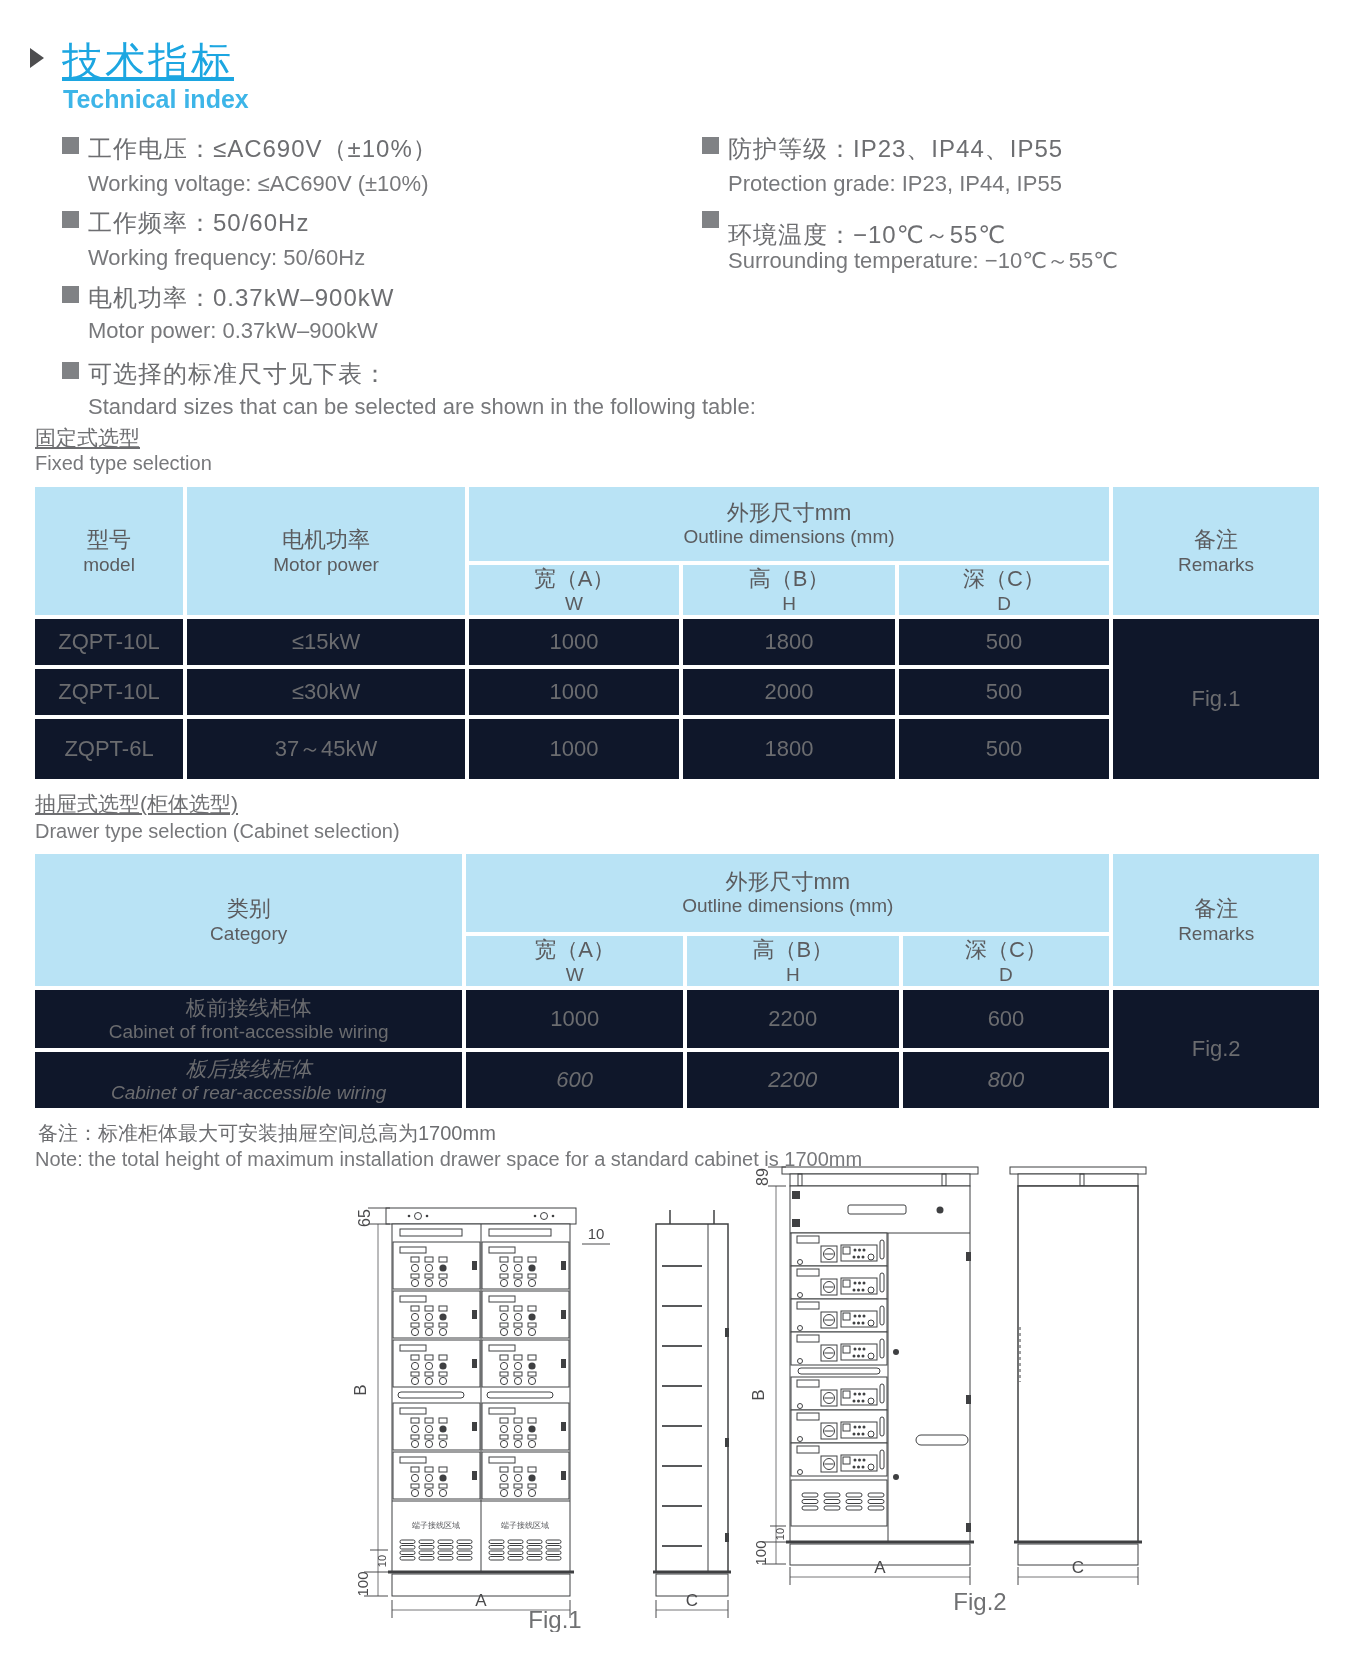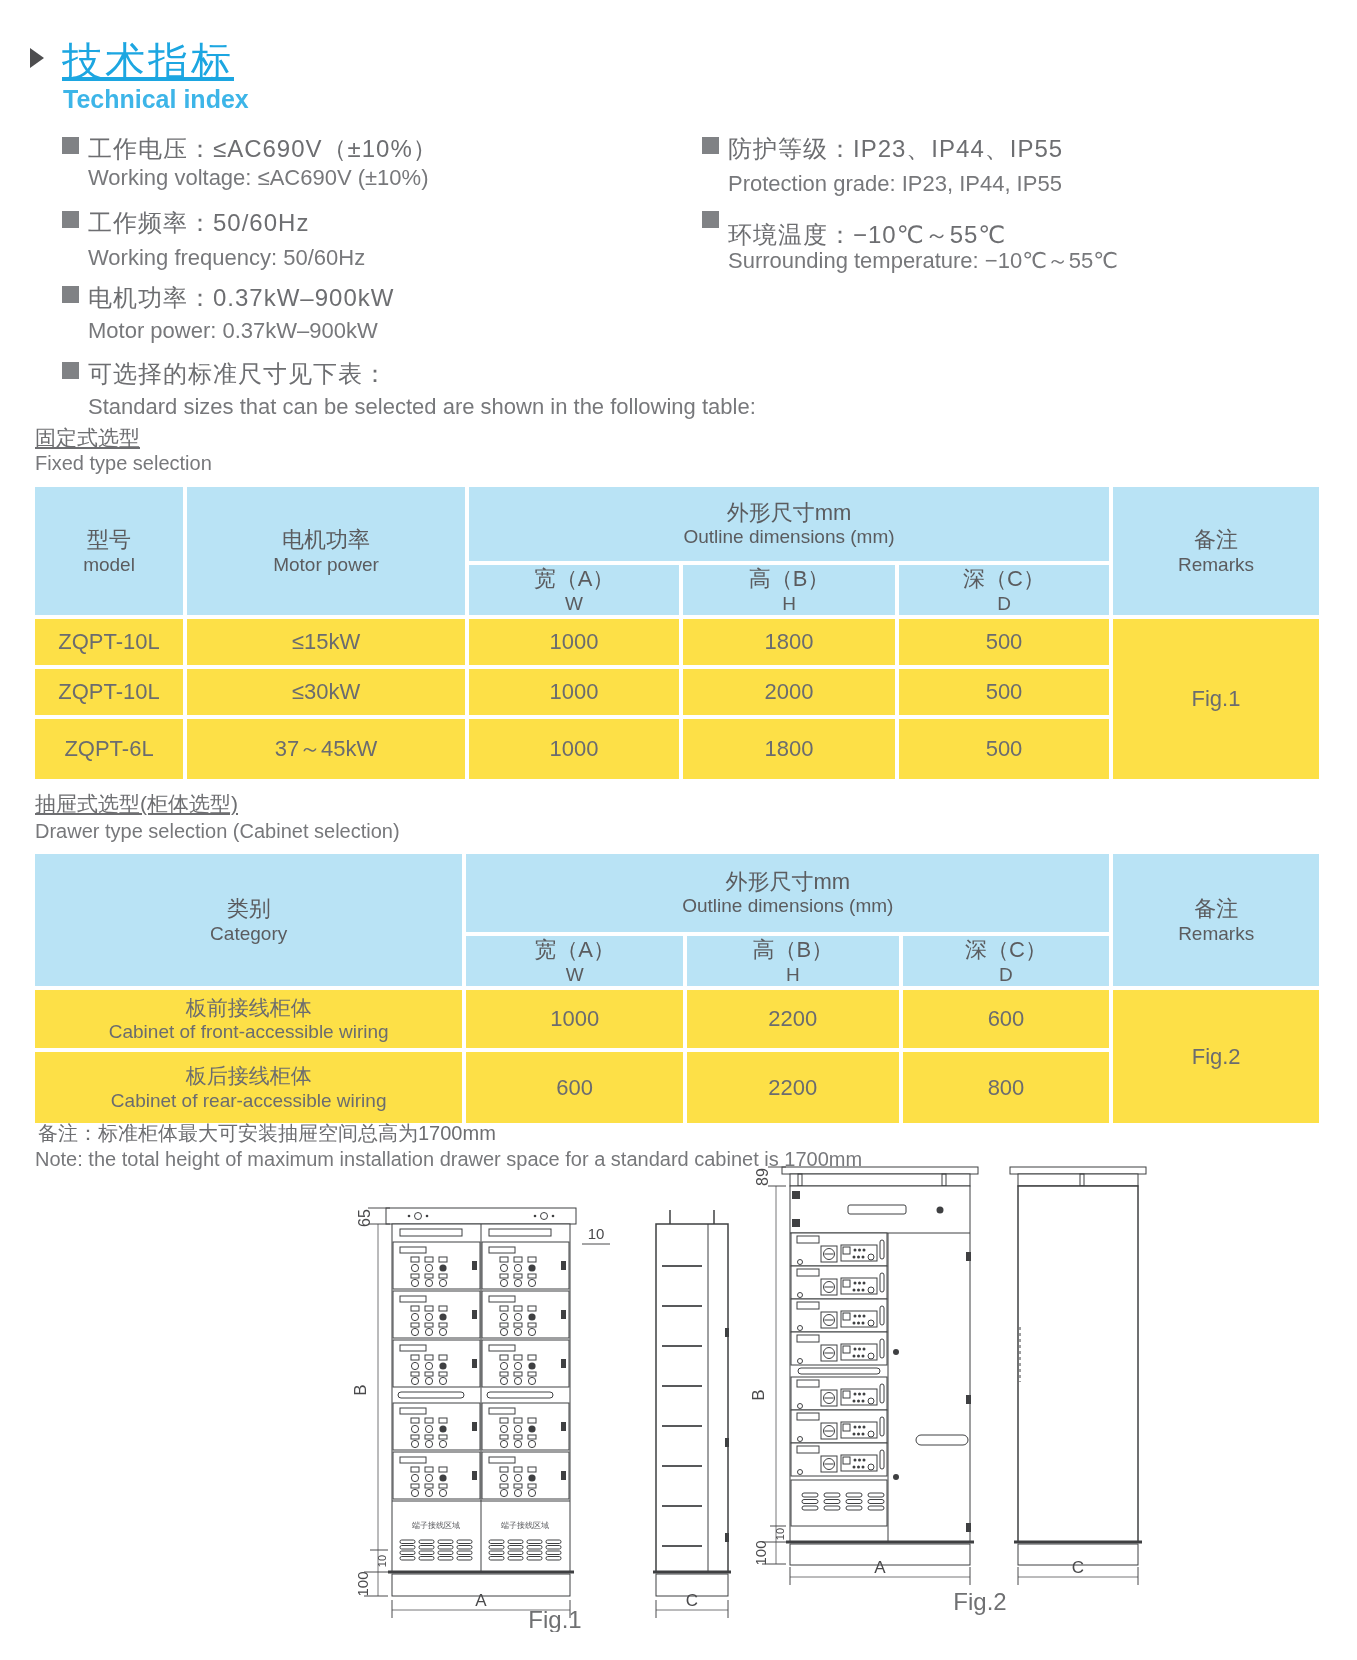--- a/index.html
+++ b/index.html
@@ -11,39 +11,39 @@
   .tri{width:0;height:0;border-left:14px solid #4d4d4f;border-top:10px solid transparent;border-bottom:10px solid transparent;}
   .bullet{display:inline-block;width:17px;height:17px;background:#808285;}
   .spec-zh{font-size:24px;color:#6d6e71;letter-spacing:1px;}
   .spec-en{font-size:22px;color:#77787b;}
   .section-zh{font-size:21px;color:#6d6e71;text-decoration:underline;}
   .section-en{font-size:20px;color:#77787b;}
   .note{font-size:20px;color:#77787b;}
   table.spec-table{border-collapse:separate;border-spacing:4px;table-layout:fixed;position:absolute;background:#fff;}
   table.spec-table th,table.spec-table td{padding:0;margin:0;text-align:center;vertical-align:middle;font-weight:normal;}
   .hcell{background:#b9e3f5;color:#5b5c5f;}
-  .dcell{background:#fde047;color:#6b6c6f;font-size:22px;}
+  .dcell{background:#0f172a;color:#6b6c6f;font-size:22px;}
   .hzh{font-size:22px;line-height:1.25;}
   .hen{font-size:19px;line-height:1.2;}
   .czh{font-size:21px;line-height:1.25;}
   .cen{font-size:19px;line-height:1.2;}
   svg text{font-family:"Liberation Sans","DejaVu Sans",sans-serif;}
 </style>
 </head>
 <body>
 
 <div class="page">
 
   <div class="abs tri" style="left:30px;top:48px;"></div>
   <div class="abs title-zh" style="left:62px;top:34px;text-decoration:underline;">技术指标</div>
   <div class="abs title-en" style="left:63px;top:85px;">Technical index</div>
 
   <div class="abs bullet" style="left:62px;top:137px;"></div>
   <div class="abs spec-zh" style="left:88px;top:133px;">工作电压：≤AC690V（±10%）</div>
-  <div class="abs spec-en" style="left:88px;top:165px;">Working voltage: ≤AC690V (±10%)</div>
+  <div class="abs spec-en" style="left:88px;top:171px;">Working voltage: ≤AC690V (±10%)</div>
 
   <div class="abs bullet" style="left:62px;top:211px;"></div>
   <div class="abs spec-zh" style="left:88px;top:207px;">工作频率：50/60Hz</div>
   <div class="abs spec-en" style="left:88px;top:245px;">Working frequency: 50/60Hz</div>
 
   <div class="abs bullet" style="left:62px;top:286px;"></div>
   <div class="abs spec-zh" style="left:88px;top:282px;">电机功率：0.37kW–900kW</div>
   <div class="abs spec-en" style="left:88px;top:318px;">Motor power: 0.37kW–900kW</div>
 
   <div class="abs bullet" style="left:702px;top:137px;"></div>
@@ -171,21 +171,21 @@
     <tr style="height:58px;">
       <td class="dcell">
         <div class="czh">板前接线柜体</div>
         <div class="cen">Cabinet of front-accessible wiring</div>
       </td>
       <td class="dcell">1000</td>
       <td class="dcell">2200</td>
       <td class="dcell">600</td>
       <td class="dcell" rowspan="2">Fig.2</td>
     </tr>
-    <tr style="height:71px;">
+    <tr style="height:56px;font-style:italic;">
       <td class="dcell">
         <div class="czh">板后接线柜体</div>
         <div class="cen">Cabinet of rear-accessible wiring</div>
       </td>
       <td class="dcell">600</td>
       <td class="dcell">2200</td>
       <td class="dcell">800</td>
     </tr>
   </tbody>
     </table>

